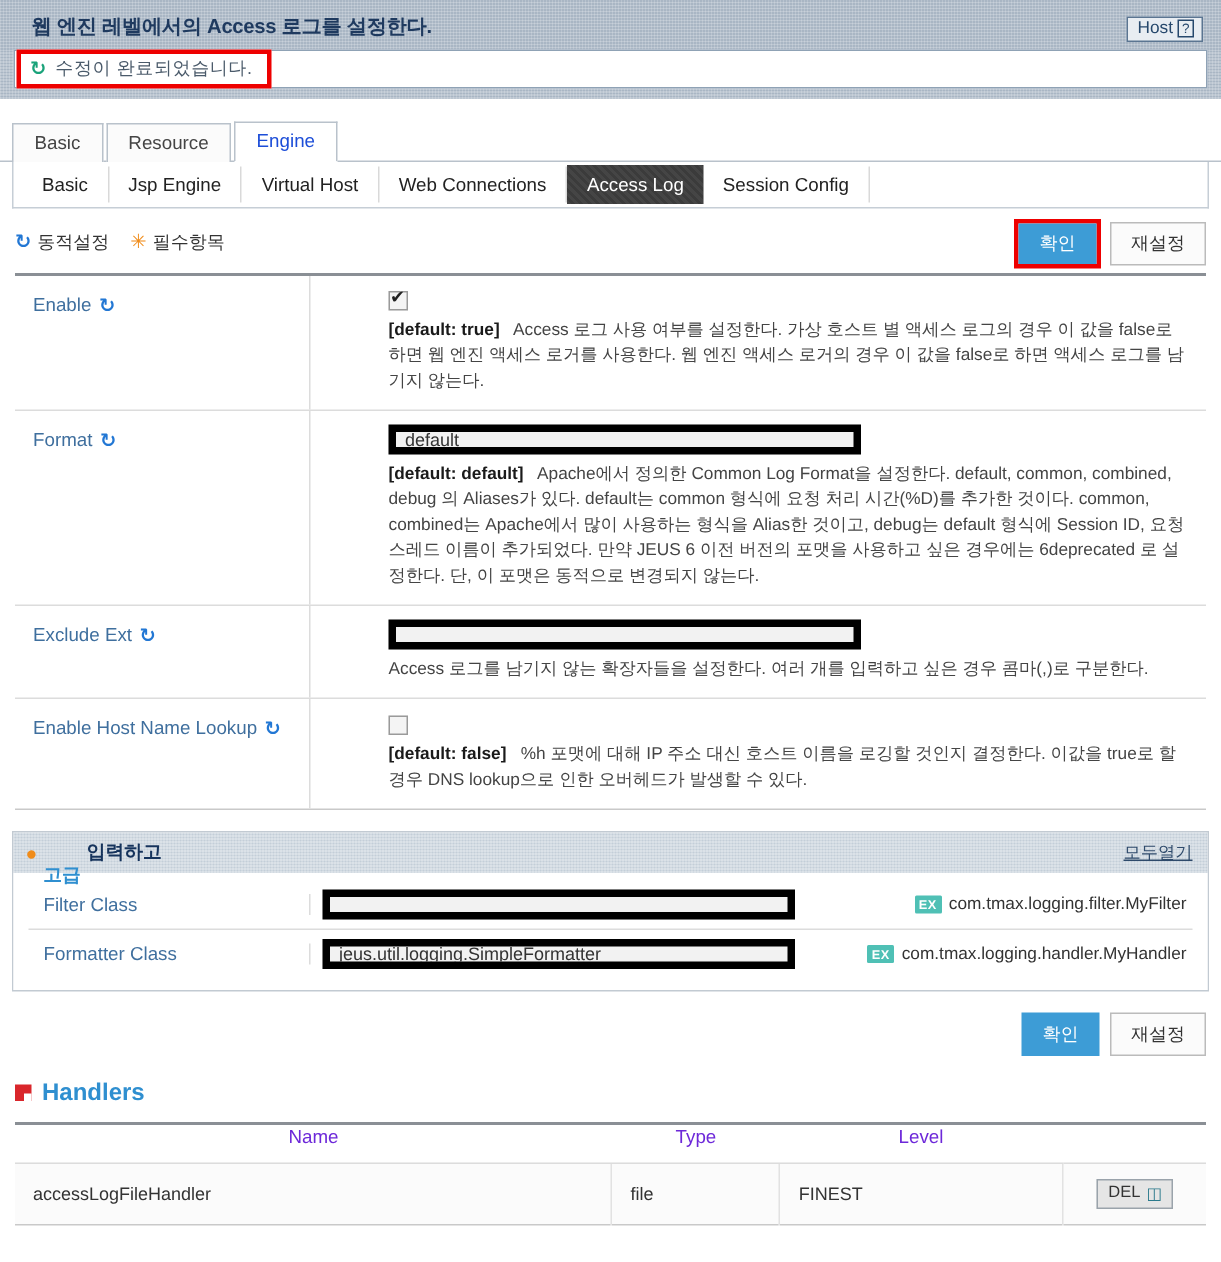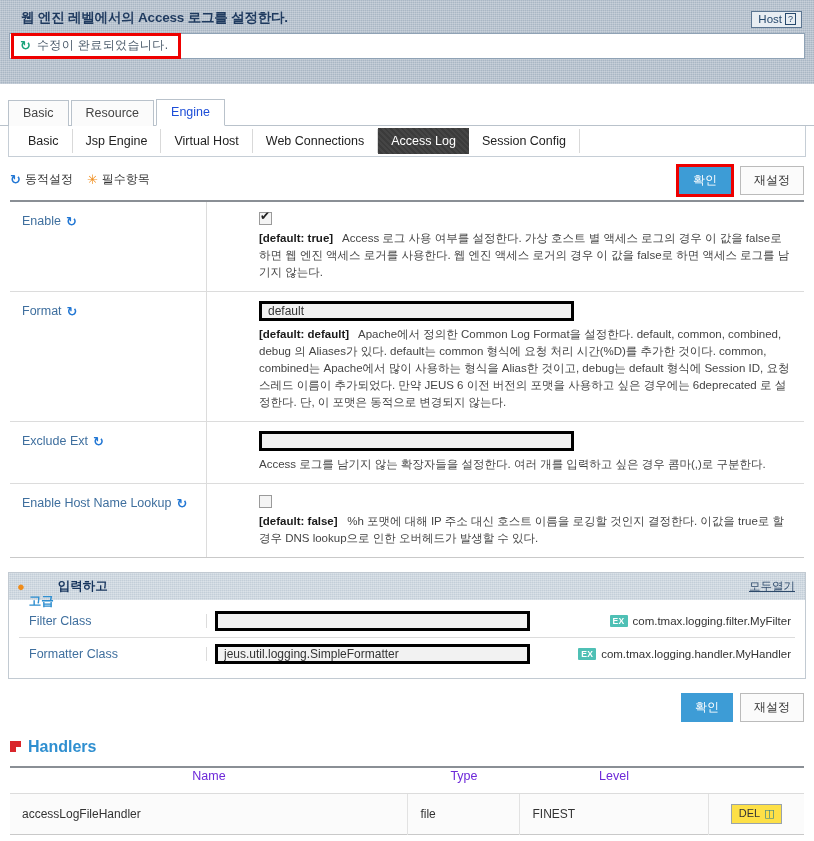--- a/index.html
+++ b/index.html
@@ -18,21 +18,21 @@
   }
 
   
   .header-band {
     background: #a9b6c4;
     background-image:
       repeating-linear-gradient(0deg, rgba(255,255,255,.22) 0 1px, transparent 1px 2px),
       repeating-linear-gradient(90deg, rgba(255,255,255,.18) 0 1px, transparent 1px 2px);
     padding: 7px 9px 9px 9px;
     position: relative;
-    height: 84px;
+    height: 66px;
   }
   .header-title {
     font-size: 13.5px;
     font-weight: bold;
     color: #1f3a5f;
     letter-spacing: -0.2px;
     padding: 2px 0 6px 12px;
   }
   .help-btn {
     position: absolute;
@@ -255,21 +255,21 @@
     margin-left: 44px;
   }
   .desc {
     color: #444;
     font-size: 11.5px;
     line-height: 17px;
     margin-top: 5px;
   }
   .defbold { font-weight: bold; color: #1a1a1a; }
   .txtinput {
-    border: 3px solid #000000;
+    border: 5px solid #000000;
     background: #f2f2f2;
     height: 20px;
     width: 315px;
     font-size: 12px;
     padding: 1px 6px;
     color: #333;
     font-family: inherit;
     display: block;
   }
   .cbox {
@@ -382,21 +382,21 @@
   .htable td {
     font-size: 12px; color: #333;
     padding: 10px 12px;
     border-right: 1px solid #e2e2e2;
     background: #fbfbfb;
     height: 32px;
   }
   .htable td.c-act { border-right: none; text-align: center; width: 96px; background:#fbfbfb;}
   .btn-del {
     border: 1px solid #9aa3ab;
-    background: #fde047;
+    background: #e5e5e5;
     font-size: 11px;
     padding: 2px 6px 3px 7px;
     display: inline-flex; align-items: center; gap: 4px;
     cursor: pointer; color: #333;
     font-family: inherit;
   }
   .del-ico { color: #2b7a8c; font-size: 11px; }
 </style>
 </head>
 <body>

